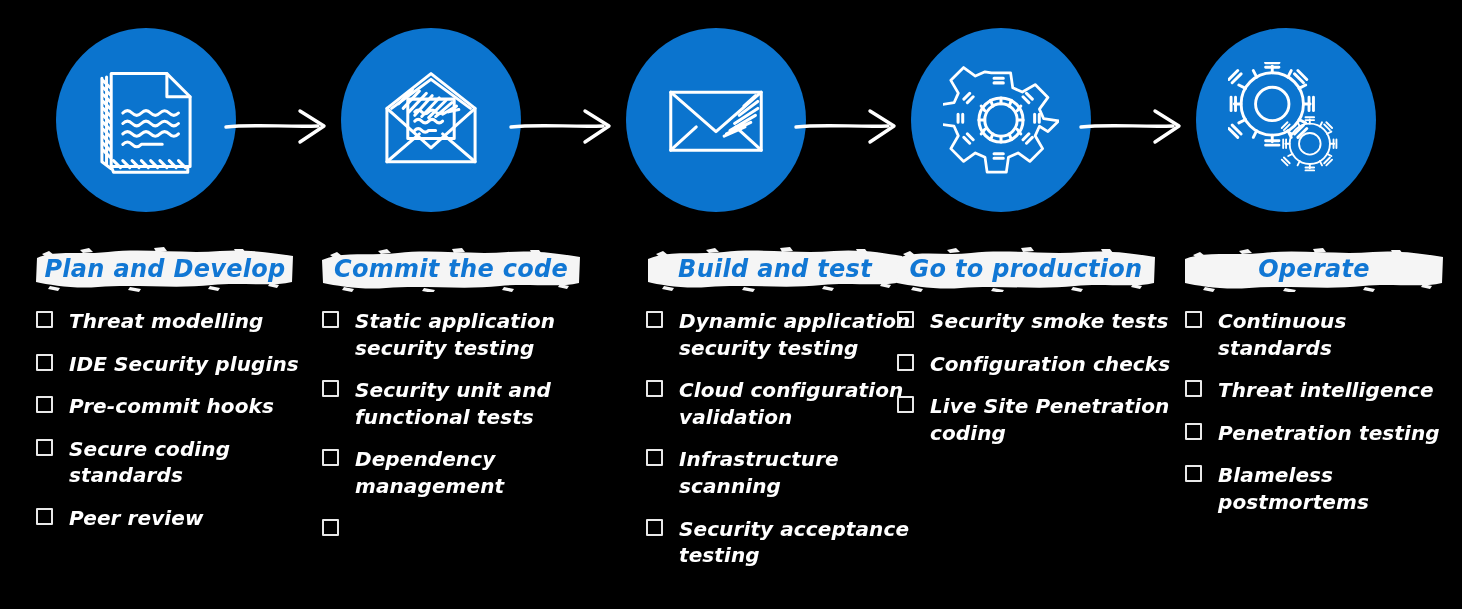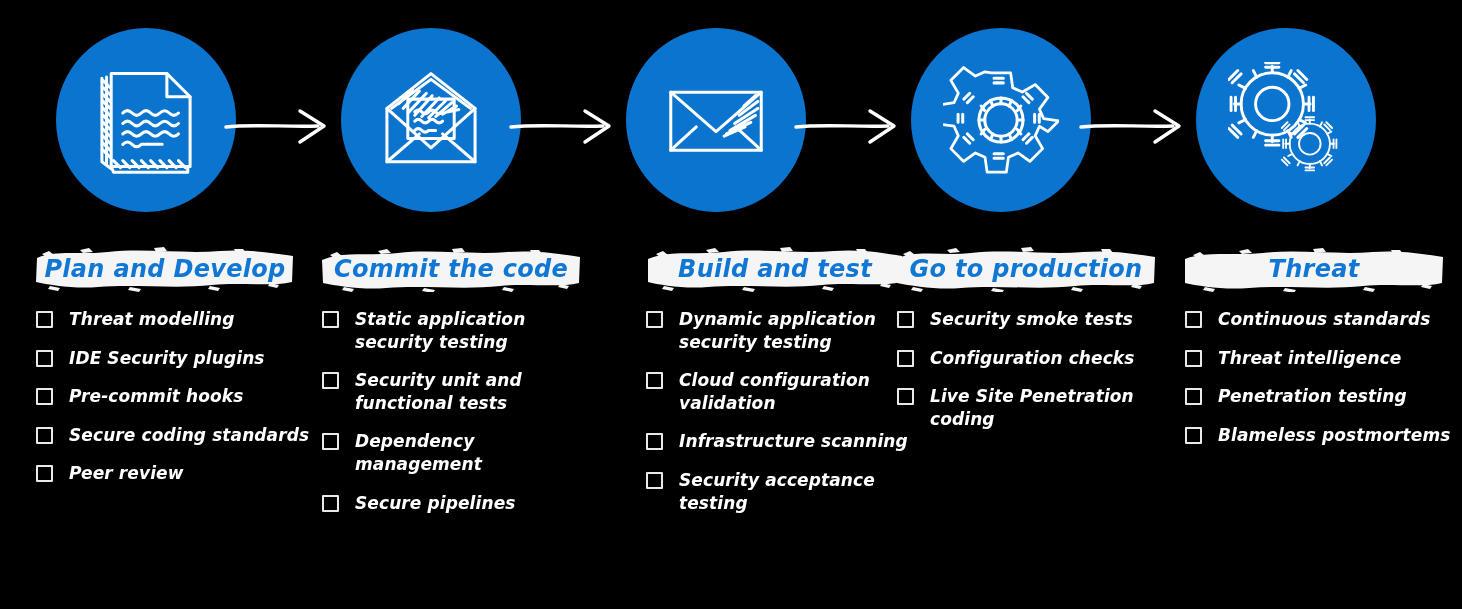--- a/index.html
+++ b/index.html
@@ -118,21 +118,21 @@
     height: 17px;
     margin-top: 3px;
     margin-right: 16px;
     border: 2px solid #e9e9e9;
     border-radius: 1px;
     background: transparent;
     box-sizing: border-box;
   }
   .check-label {
     font-family: "DejaVu Sans", sans-serif;
-    font-size: 17px;
+    font-size: 20px;
     font-weight: bold;
     font-style: italic;
     line-height: 1.33;
     color: #ffffff;
     letter-spacing: 0.1px;
   }
 </style>
 </head>
 <body>
 
@@ -340,21 +340,20 @@
       <div class="check-item">
         <span class="checkbox"></span>
         <span class="check-label">Security unit and functional tests</span>
       </div>
       <div class="check-item">
         <span class="checkbox"></span>
         <span class="check-label">Dependency management</span>
       </div>
       <div class="check-item">
         <span class="checkbox"></span>
-        <span class="check-label">Secure pipelines</span>
       </div>
     </div>
   </div>
 
   <div class="column" style="left:644px;">
     <div class="banner">
       <div class="brush">
         <svg viewBox="0 0 262 46" preserveAspectRatio="none">
           <path fill="#F5F5F5" d="M4 13 C 24 4, 52 9, 80 6 C 114 2, 154 8, 190 5
             C 216 3, 240 7, 258 10 L 257 36 C 236 41, 206 36, 178 39
@@ -424,21 +423,21 @@
         <svg viewBox="0 0 262 46" preserveAspectRatio="none">
           <path fill="#F5F5F5" d="M2 13 C 24 5, 52 10, 80 7 C 114 3, 154 9, 190 6
             C 216 4, 242 8, 260 11 L 259 37 C 238 42, 208 37, 180 40
             C 144 44, 102 39, 66 42 C 40 44, 16 40, 2 37 Z"></path>
           <path fill="#F5F5F5" d="M10 9 l7 -3 l5 4 l-8 2 Z M56 5 l9 -2 l4 4 l-10 1 Z
             M130 3 l10 -1 l3 4 l-11 1 Z M208 4 l9 0 l3 4 l-10 0 Z
             M22 41 l10 2 l-2 3 l-10 -2 Z M102 42 l11 2 l-2 3 l-11 -2 Z
             M182 41 l10 2 l-2 3 l-10 -2 Z M240 38 l9 2 l-2 3 l-9 -2 Z"></path>
         </svg>
       </div>
-      <div class="banner-label">Threat</div>
+      <div class="banner-label">Operate</div>
     </div>
     <div class="checklist">
       <div class="check-item">
         <span class="checkbox"></span>
         <span class="check-label">Continuous standards</span>
       </div>
       <div class="check-item">
         <span class="checkbox"></span>
         <span class="check-label">Threat intelligence</span>
       </div>

